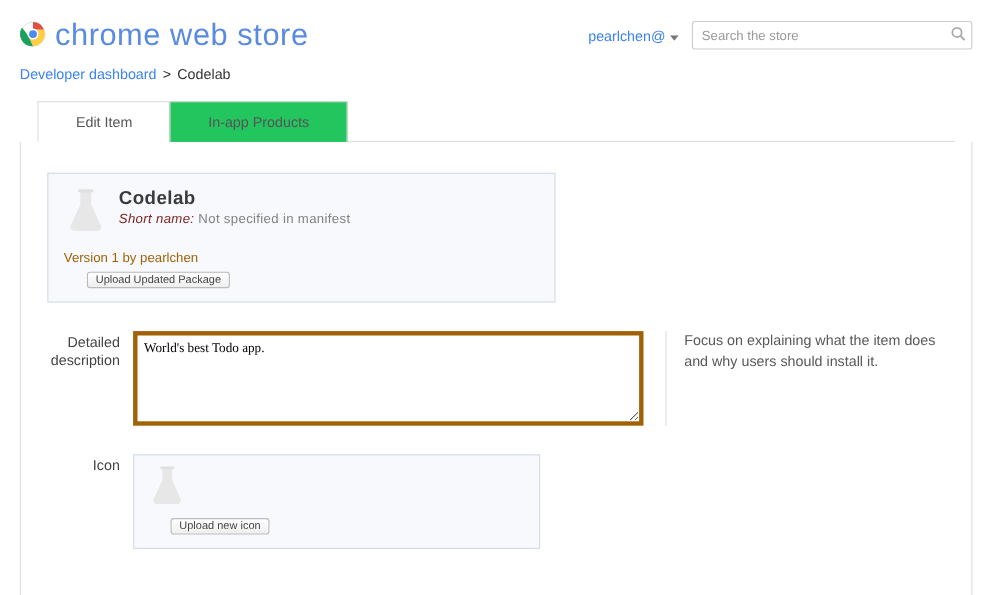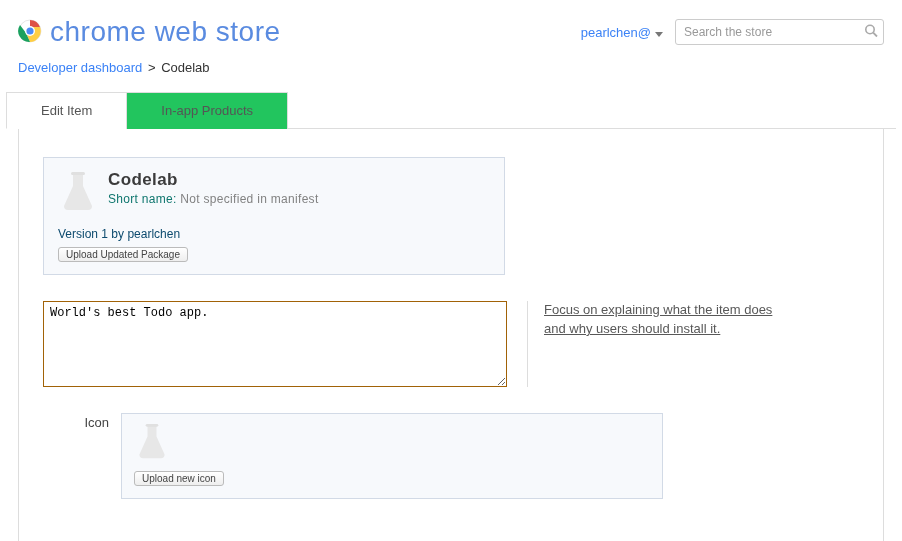--- a/index.html
+++ b/index.html
@@ -2,48 +2,48 @@
 <html><head>
 <meta charset="utf-8">
 <style>
   * { box-sizing: border-box; margin: 0; padding: 0; }
   body { font-family: Arial, Helvetica, sans-serif; font-size: 13px; color: #333; background: #fff; width: 902px; }
   .header { display: flex; align-items: center; padding: 16px 18px 8px 18px; }
   .logo-area { display: flex; align-items: center; gap: 8px; }
   .store-title { color: #5a8be0; font-size: 28px; font-weight: normal; letter-spacing: 0.5px; }
   .header-right { margin-left: auto; display: flex; align-items: center; gap: 12px; }
   .user-menu { color: #3b82f6; font-size: 13px; display: flex; align-items: center; gap: 4px; cursor: pointer; }
-  .search-box { position: relative; width: 209px; }
+  .search-box { position: relative; width: 255px; }
   .search-box input { width: 100%; padding: 5px 24px 5px 8px; border: 1px solid #ccc; border-radius: 3px; font-size: 12px; color: #333; }
   .search-box input::placeholder { color: #999; }
   .search-icon { position: absolute; right: 6px; top: 50%; transform: translateY(-50%); }
   .breadcrumb { padding: 4px 18px 16px 18px; font-size: 13px; }
   .breadcrumb a { color: #3b82f6; text-decoration: none; }
   .breadcrumb-sep { color: #333; margin: 0 2px; }
   .breadcrumb-current { color: #333; }
-  .tabs { display: flex; margin: 0 6px; border-bottom: 1px solid #ddd; }
+  .tabs { display: flex; margin: 0 34px; border-bottom: 1px solid #ddd; }
   .tab { padding: 10px 34px; border: 1px solid #ddd; border-bottom: none; background: #22c55e; color: #555; font-size: 13px; cursor: pointer; position: relative; top: 1px; }
   .tab.active { background: #fff; border-bottom: 1px solid #fff; }
   .tab + .tab { margin-left: -1px; }
   .content { border: 1px solid #ddd; border-top: none; margin: 0 18px; padding: 28px 24px 24px 24px; }
   .form-row { display: flex; margin-bottom: 26px; }
   .form-label { width: 78px; text-align: right; color: #444; font-size: 13px; padding-top: 2px; padding-right: 12px; flex-shrink: 0; }
   .form-body { flex: 1; display: flex; gap: 20px; }
   .upload-card { border: 1px solid #d2dae6; background: #f7f9fc; padding: 12px 14px 12px 14px; width: 462px; }
   .upload-top { display: flex; align-items: flex-start; gap: 10px; }
   .flask-icon-big { flex-shrink: 0; }
   .app-name { color: #3b3b3b; font-size: 17px; font-weight: bold; letter-spacing: 0.4px; }
   .short-line { margin-top: 2px; font-size: 12px; color: #828282; letter-spacing: 0.3px; }
-  .short-line .lbl { color: #0f766e; }
-  .version-line { margin-top: 10px; font-size: 12px; color: #0c4a6e; }
-  .small-btn { margin-top: 6px; font-size: 10px; padding: 1px 7px; border: 1px solid #bbb; border-radius: 3px; background: linear-gradient(#fff,#eee); color: #444; cursor: pointer; }
-  .desc-textarea { width: 464px; height: 86px; padding: 4px 6px; border: 1px solid #a16207; font-family: Liberation Mono, monospace; font-size: 12px; resize: both; }
-  .desc-help { border-left: 1px solid #ddd; padding-left: 16px; width: 258px; color: #585858; font-size: 13px; line-height: 1.45; text-decoration: underline; }
+  .short-line .lbl { color: #7f1d1d; font-style: italic; }
+  .version-line { margin-top: 10px; font-size: 12px; color: #a16207; }
+  .small-btn { margin-top: 6px; font-size: 10px; padding: 1px 7px; border: 1px solid #bbb; border-radius: 3px; background: linear-gradient(#fff,#eee); color: #444; cursor: pointer; margin-left: 21px; }
+  .desc-textarea { width: 464px; height: 86px; padding: 4px 6px; border: 4px solid #a16207; font-family: Liberation Serif, serif; font-size: 12px; resize: both; }
+  .desc-help { border-left: 1px solid #ddd; padding-left: 16px; width: 258px; color: #585858; font-size: 13px; line-height: 1.45; }
   .desc-help p { margin-bottom: 14px; }
-  .icon-card { border: 1px solid #d2dae6; background: #f7f9fc; padding: 8px 12px 12px 12px; width: 542px; }
+  .icon-card { border: 1px solid #d2dae6; background: #f7f9fc; padding: 8px 12px 12px 12px; width: 370px; }
   .form-label.multiline { line-height: 1.3; }
 </style>
 </head>
 <body>
 
 <div class="header">
   <div class="logo-area">
     <span>
       <svg width="24" height="24" viewBox="0 0 24 24">
         <circle cx="12" cy="12" r="11" fill="#fff" stroke="#ccc" stroke-width="0.5"></circle>
@@ -108,20 +108,24 @@
             </div>
           </div>
         </div>
         <div class="version-line">Version 1 by pearlchen</div>
         <button class="small-btn">Upload Updated Package</button>
       </div>
     </div>
   </div>
 
   <div class="form-row">
+    <div class="form-label multiline">
+      <div>Detailed</div>
+      <div>description</div>
+    </div>
     <div class="form-body">
       <textarea class="desc-textarea" style="">World's best Todo app.</textarea>
       <div class="desc-help">
         <p>Focus on explaining what the item does and why users should install it.</p>
       </div>
     </div>
   </div>
 
   <div class="form-row">
     <div class="form-label">Icon</div>

